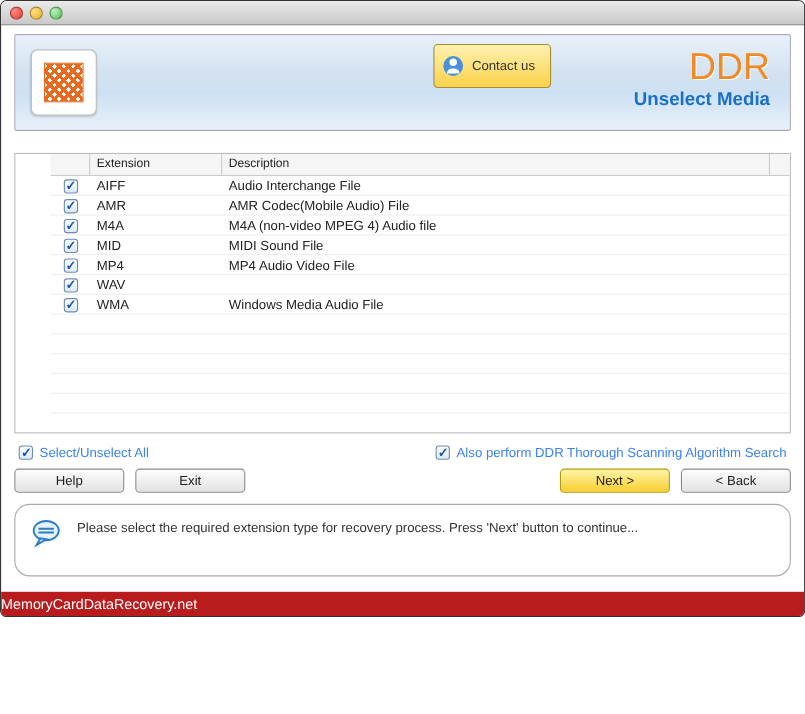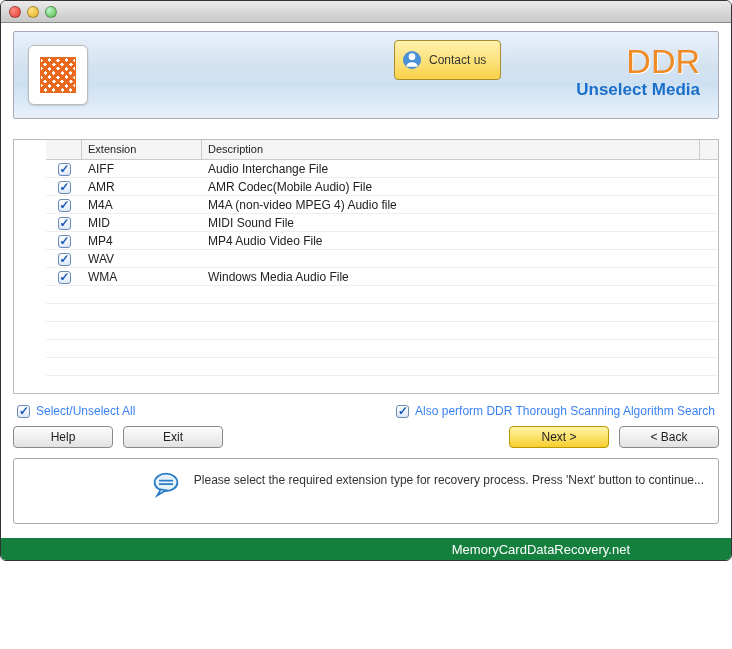--- a/index.html
+++ b/index.html
@@ -203,49 +203,48 @@
   }
   .btn.yellow {
     background: linear-gradient(to bottom, #fff4a8, #f8cf2f);
     border-color: #b89800;
   }
   .buttons-row .spacer { flex: 1; }
   
   .info-box {
     margin-top: 10px;
     border: 1px solid #aaa;
-    border-radius: 3px;
+    border-radius: 14px;
     padding: 12px 14px;
     display: flex;
     gap: 14px;
     align-items: flex-start;
     min-height: 66px;
-    justify-content: flex-end;
   }
   .info-icon {
     width: 28px; height: 28px;
     flex-shrink: 0;
   }
   .info-icon svg { width: 100%; height: 100%; }
   .info-text {
     font-size: 12px;
     color: #333;
     line-height: 1.5;
     text-align: justify;
   }
   
   .footer-strip {
     margin-top: 14px;
     height: 22px;
-    background: #15803d;
+    background: #b91c1c;
     color: #fff;
     font-size: 13px;
     display: flex;
     align-items: center;
-    justify-content: flex-end;
+    justify-content: flex-start;
     padding: 0 101px 0 0;
   }
 </style>
 </head>
 <body>
 
 <div class="outer-frame">
 
   <div class="titlebar">
     <div class="traffic-lights">

